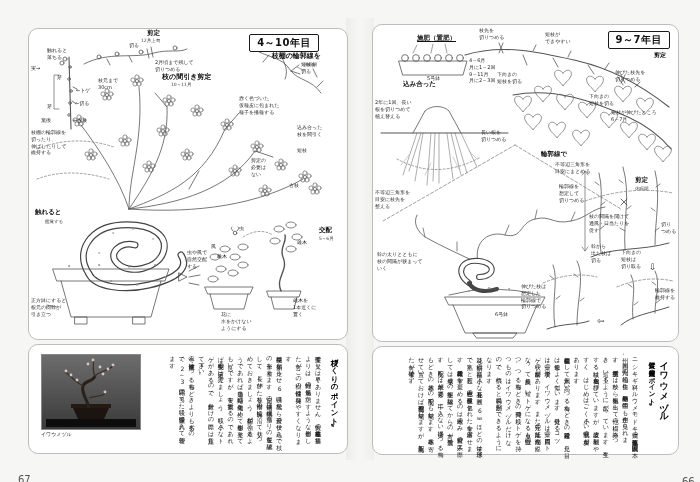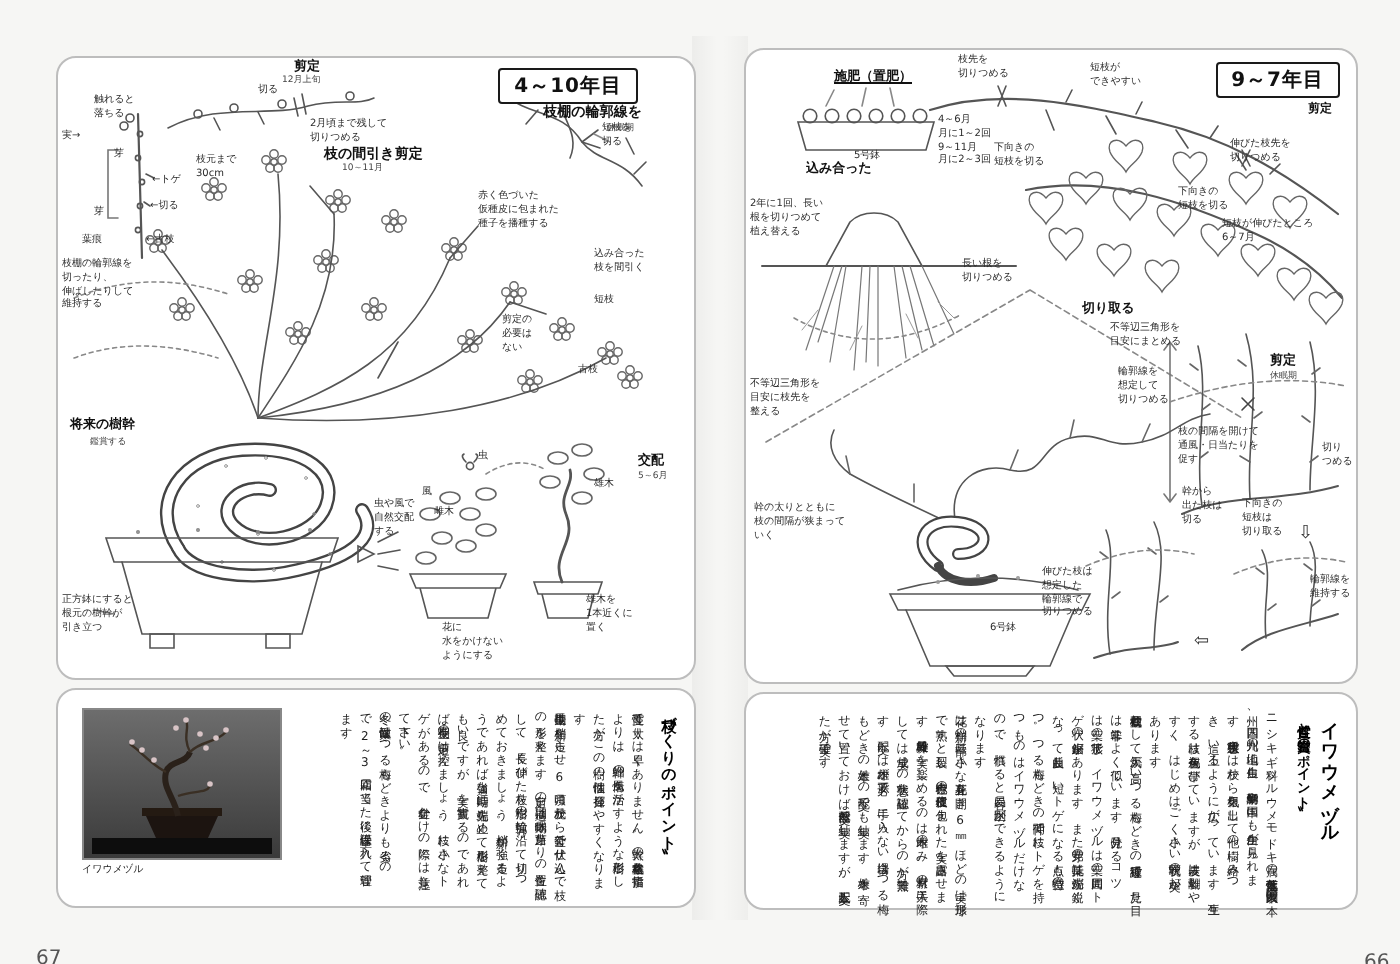--- a/index.html
+++ b/index.html
@@ -195,21 +195,21 @@
 枝を間引く</span>
   <span class="lb" style="left:268px;top:118px;">短枝</span>
   <span class="lb" style="left:222px;top:128px;">剪定の
 必要は
 ない</span>
   <span class="lb" style="left:260px;top:153px;">古枝</span>
   <span class="lb" style="left:2px;top:100px;">枝棚の輪郭線を
 切ったり、
 伸ばしたりして
 維持する</span>
-  <span class="lbb" style="left:6px;top:180px;">将来の樹幹</span>
+  <span class="lbb" style="left:6px;top:180px;">触れると</span>
   <span class="lb tiny" style="left:16px;top:190px;">鑑賞する</span>
   <span class="lb" style="left:2px;top:268px;">正方鉢にすると
 根元の樹幹が
 引き立つ</span>
   <span class="lbb" style="left:290px;top:198px;">交配</span>
   <span class="lb tiny" style="left:290px;top:207px;">5～6月</span>
   <span class="lb" style="left:210px;top:196px;">虫</span>
   <span class="lb" style="left:182px;top:214px;">風</span>
   <span class="lb" style="left:158px;top:220px;">虫や風で
 自然交配
@@ -371,21 +371,21 @@
   <span class="lb" style="left:216px;top:68px;">下向きの
 短枝を切る</span>
   <span class="lb" style="left:238px;top:84px;">短枝が伸びたところ
 6～7月</span>
   <span class="lbb" style="left:30px;top:56px;">込み合った</span>
   <span class="lb" style="left:2px;top:74px;">2年に1回、長い
 根を切りつめて
 植え替える</span>
   <span class="lb" style="left:108px;top:104px;">長い根を
 切りつめる</span>
-  <span class="lbb" style="left:168px;top:126px;">切り取る</span>
+  <span class="lbb" style="left:168px;top:126px;">輪郭線で</span>
   <span class="lb" style="left:182px;top:136px;">不等辺三角形を
 目安にまとめる</span>
   <span class="lb" style="left:2px;top:164px;">不等辺三角形を
 目安に枝先を
 整える</span>
   <span class="lb" style="left:216px;top:188px;">枝の間隔を開けて
 通風・日当たりを
 促す</span>
   <span class="lb" style="left:4px;top:226px;">幹の太りとともに
 枝の間隔が狭まって

